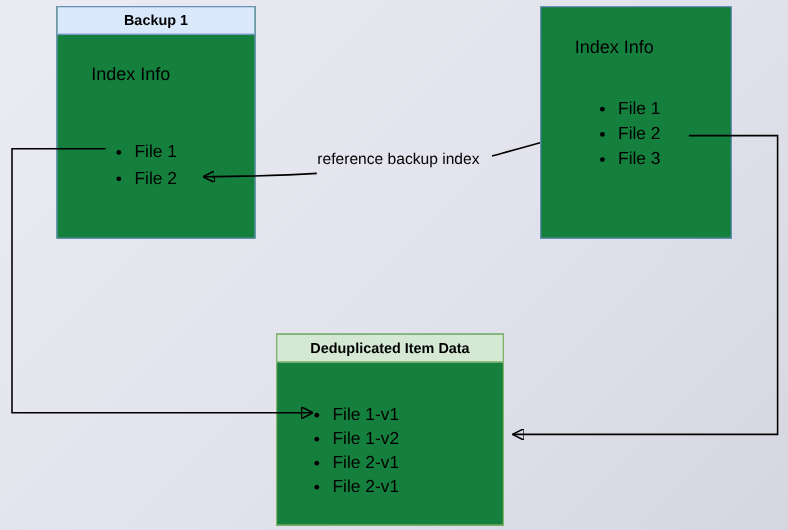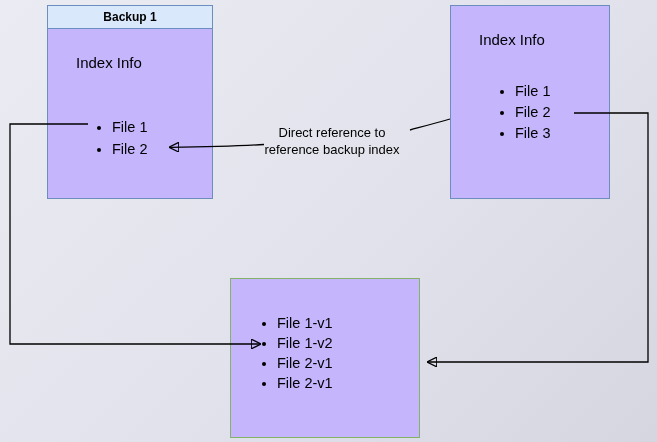--- a/index.html
+++ b/index.html
@@ -8,21 +8,21 @@
     font-family: "Liberation Sans", sans-serif;
     background: linear-gradient(135deg, #ebebf3 0%, #e2e2ec 55%, #d6d6e1 100%);
     position: relative;
     overflow: hidden;
     color: #000;
   }
   .stage { position: absolute; inset: 0; width: 657px; height: 442px; }
 
   .box {
     position: absolute;
-    background: #c4b5fd;
+    background: #15803d;
     box-sizing: border-box;
   }
   .box.blue  { border: 1px solid #6c8ebf; }
   .box.green { border: 1px solid #82b366; }
 
   .box-header {
     box-sizing: border-box;
     width: 100%;
     height: 23px;
     display: flex;
@@ -96,32 +96,32 @@
       <div class="index-label">Index Info</div>
       <ul class="file-list">
         <li>File 1</li>
         <li>File 2</li>
         <li>File 3</li>
       </ul>
     </div>
   </div>
 
   <div id="dedup" class="box green" style="left:230px; top:278px; width:190px; height:160px;">
+    <div class="box-header">Deduplicated Item Data</div>
     <div class="box-body" style="padding-top:0;">
       <ul class="file-list">
         <li>File 1-v1</li>
         <li>File 1-v2</li>
         <li>File 2-v1</li>
         <li>File 2-v1</li>
       </ul>
     </div>
   </div>
 
   <div class="annotation">
-    <div>Direct reference to</div>
     <div>reference backup index</div>
   </div>
 
   <svg class="arrows" width="657" height="442" viewBox="0 0 657 442">
     <defs>
       <marker id="ah" viewBox="0 0 10 10" refX="9" refY="5" markerWidth="7.5" markerHeight="7.5" orient="auto-start-reverse">
         <path d="M0,0 L10,5 L0,10 z" fill="#000000" stroke="none"></path>
       </marker>
     </defs>
 

